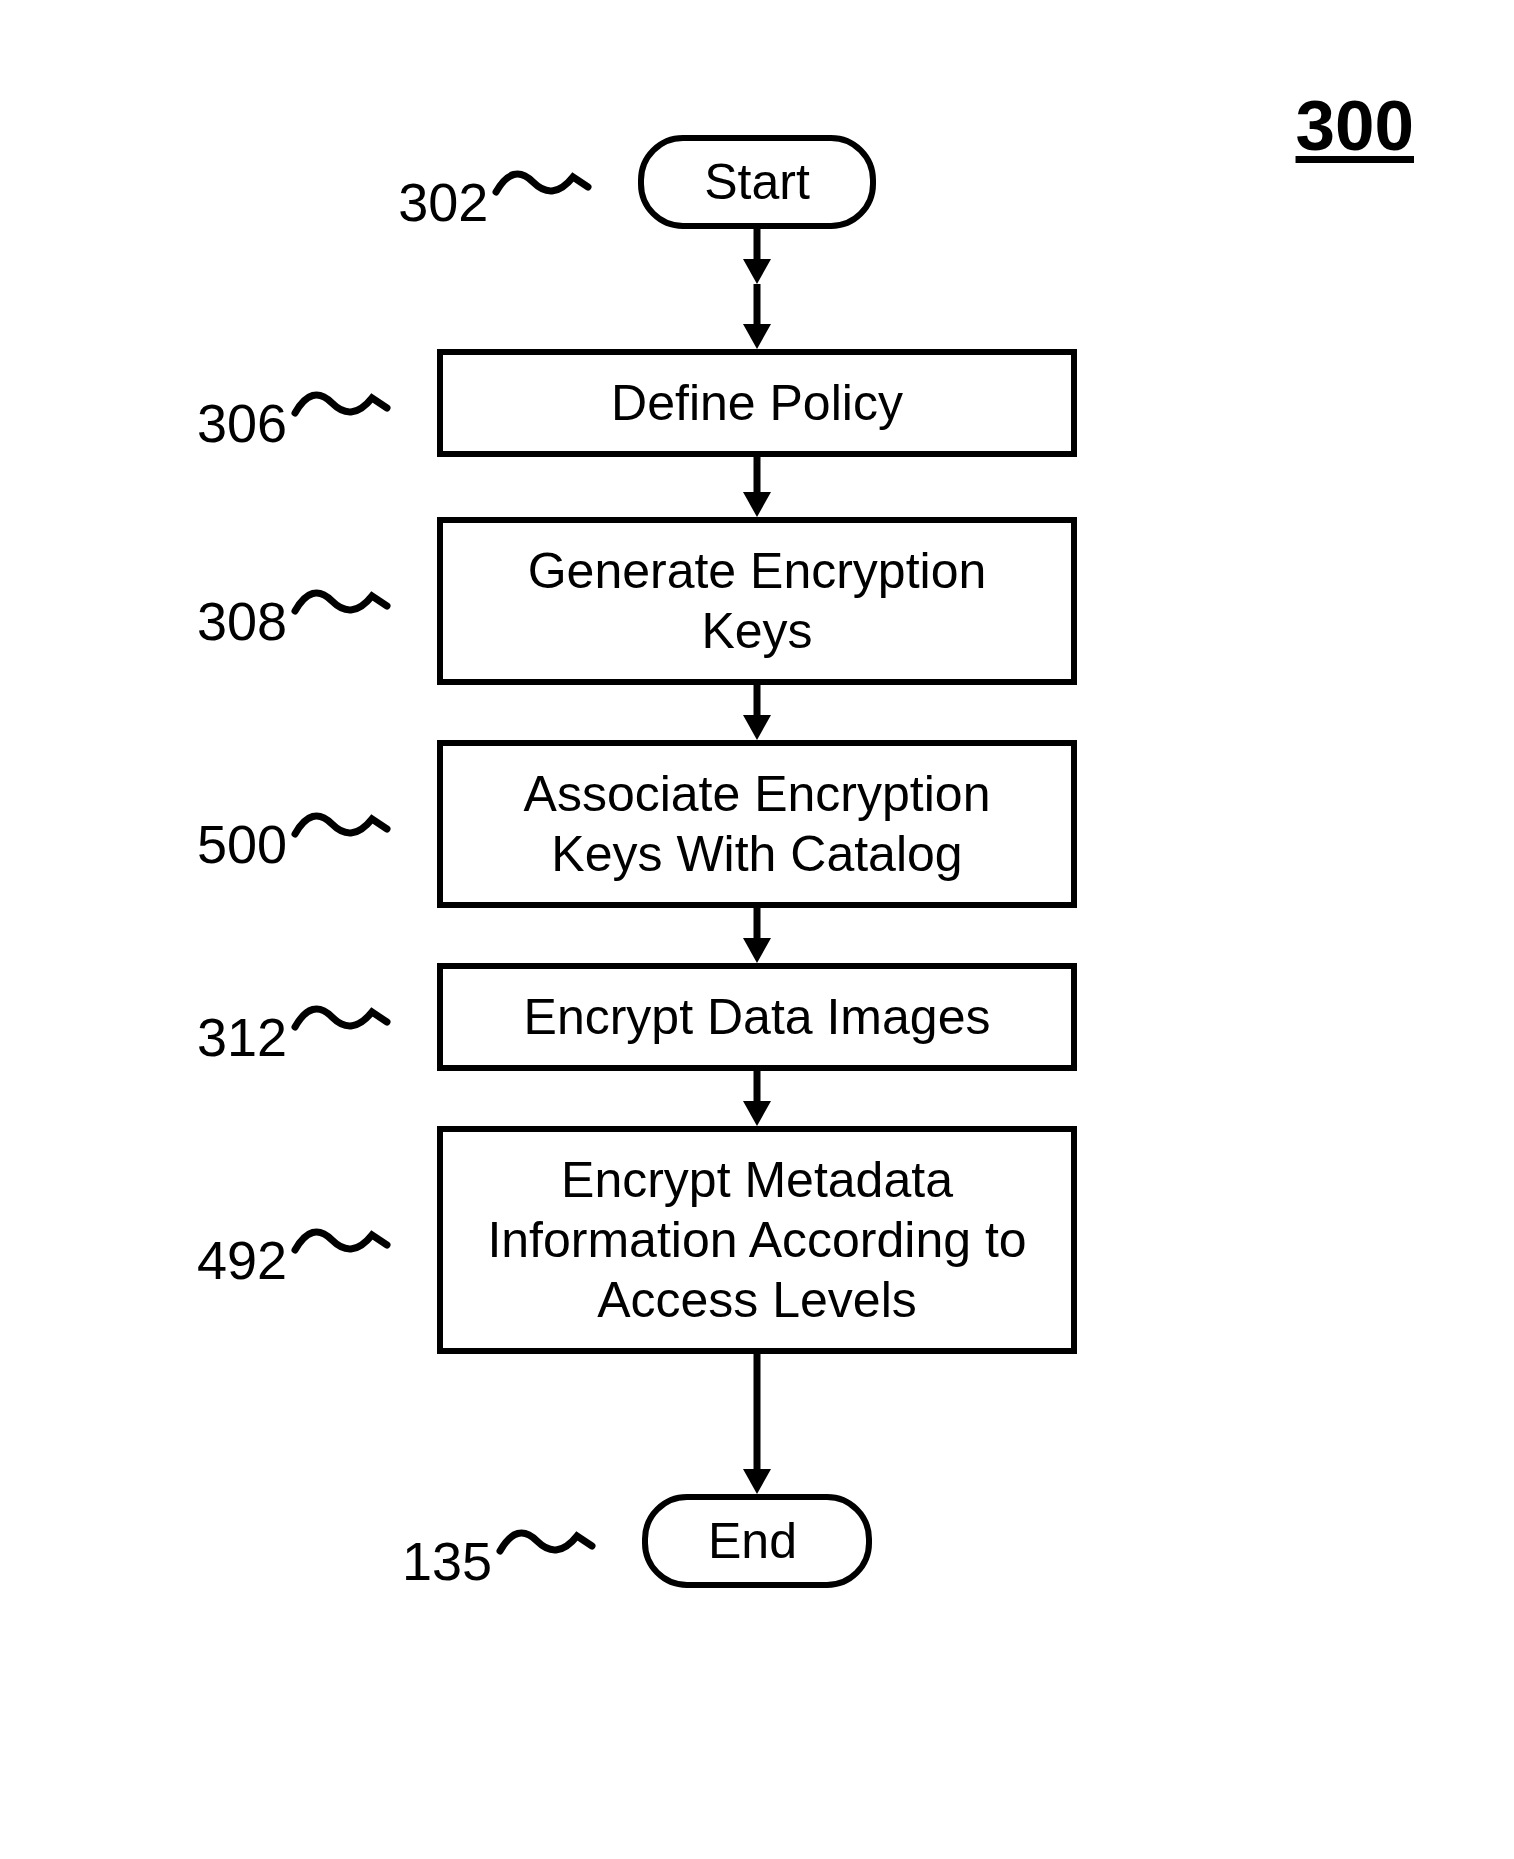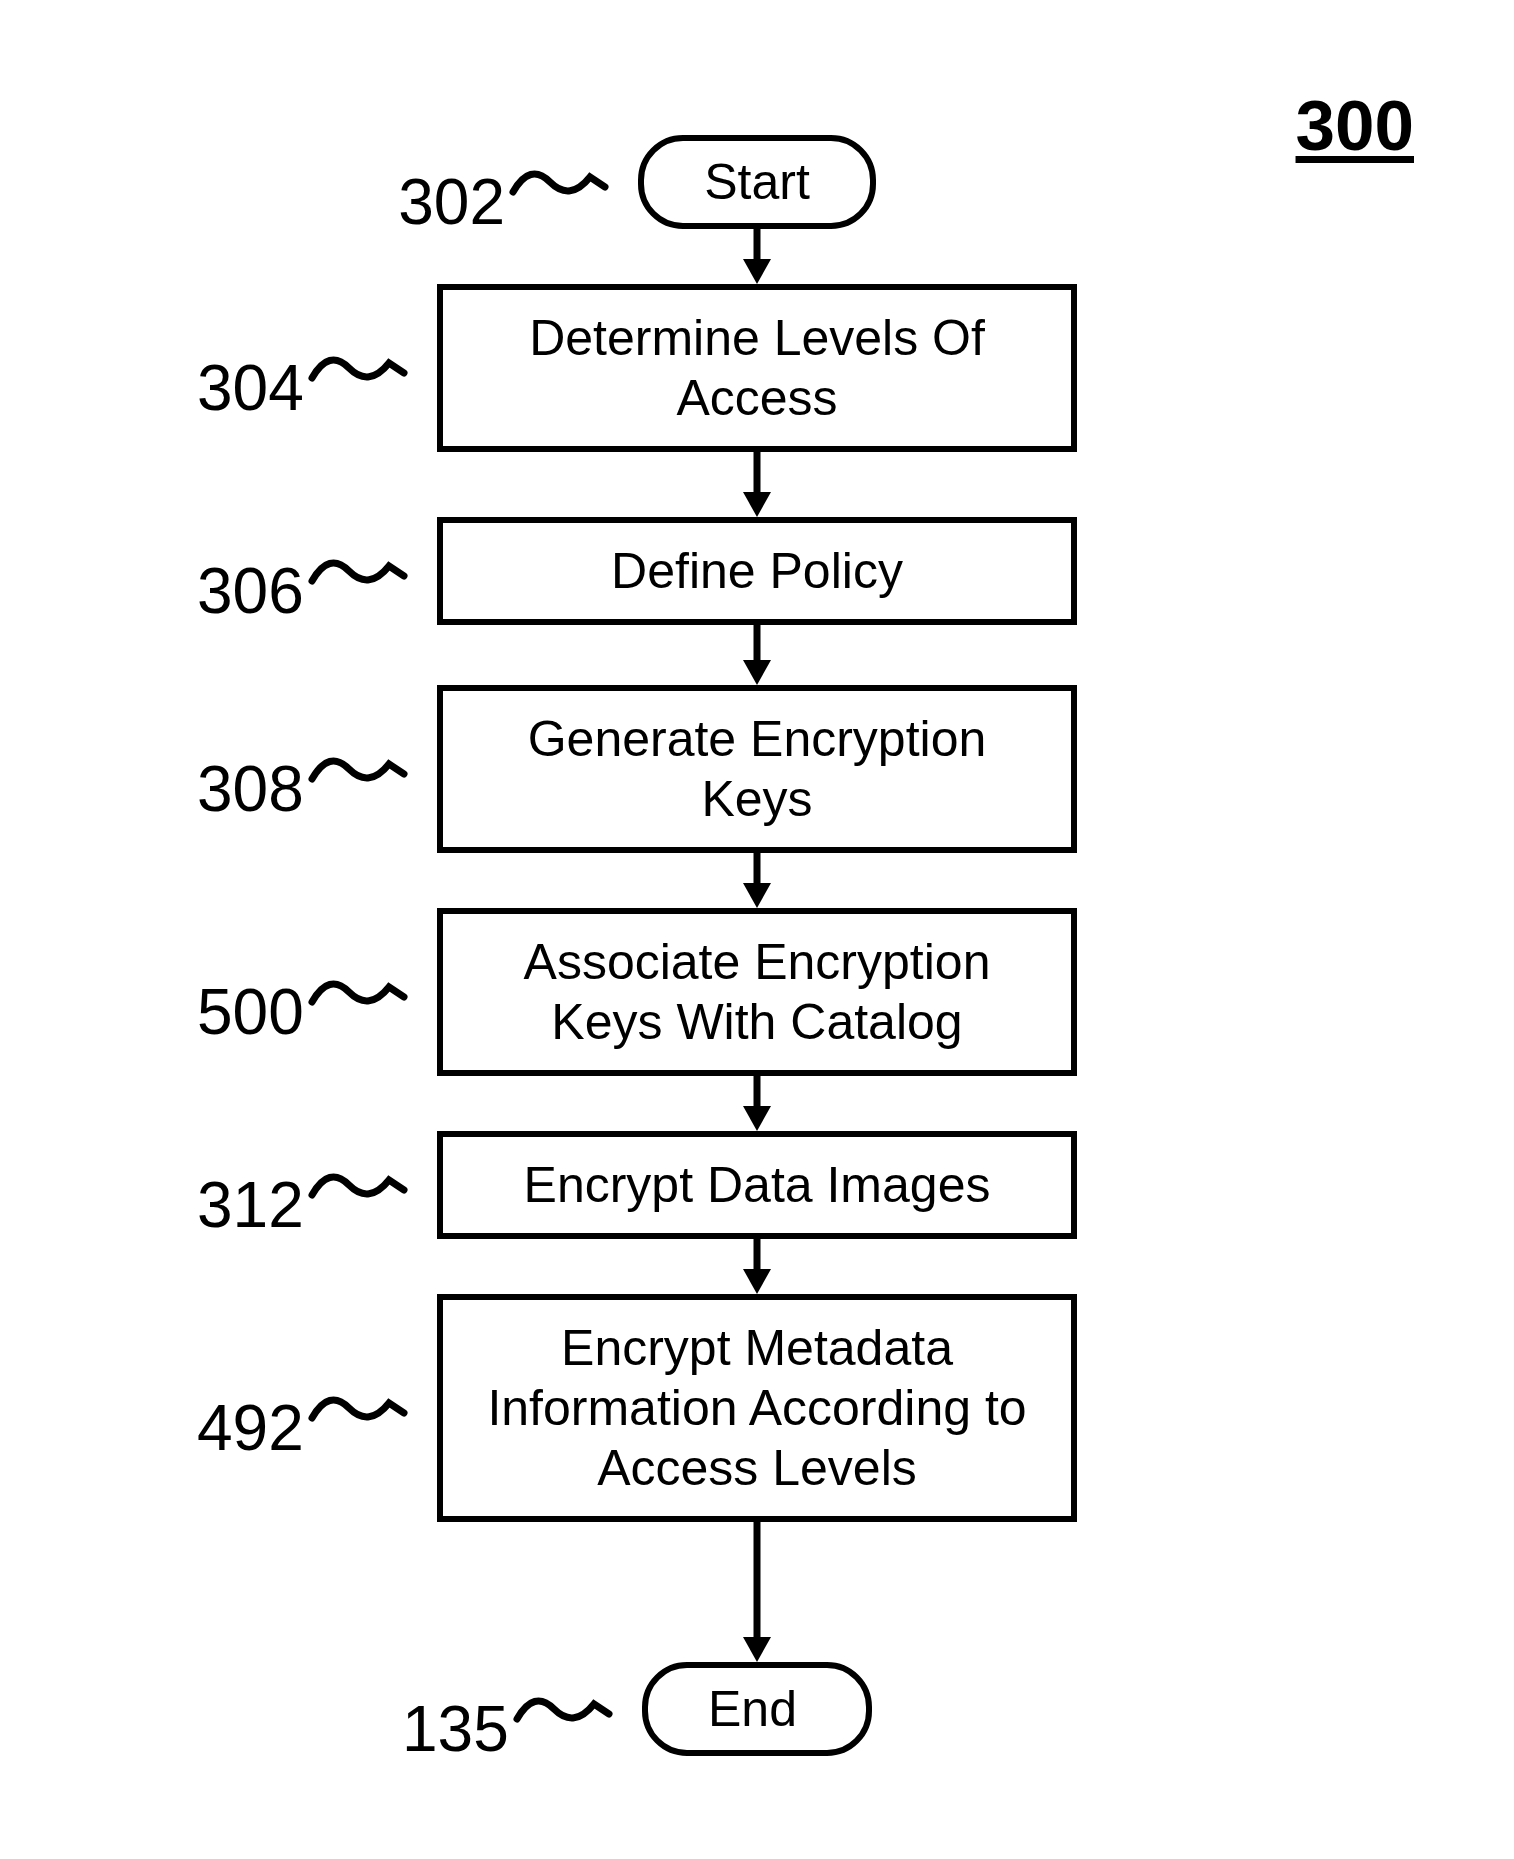--- a/index.html
+++ b/index.html
@@ -57,21 +57,21 @@
       display: flex;
       align-items: center;
     }
     .ref-label {
       position: absolute;
       left: -240px;
       top: 50%;
       transform: translateY(-50%);
       display: flex;
       align-items: center;
-      font-size: 64px;
+      font-size: 54px;
     }
     .ref-num {
       margin-top: 40px;
     }
     .squiggle {
       width: 110px;
       height: 50px;
     }
   </style>
 </head>
@@ -89,29 +89,20 @@
       </svg>
     </div>
     <div class="terminal">Start</div>
   </div>
 
   <svg class="arrow-svg" width="40" height="55">
     <line x1="20" y1="0" x2="20" y2="35" stroke="black" stroke-width="7"></line>
     <polygon points="20,55 6,30 34,30" fill="black"></polygon>
   </svg>
 
-  <div class="label-wrapper">
-    <div class="ref-label">
-      <span class="ref-num">304</span>
-      <svg class="squiggle" viewBox="0 0 110 50">
-        <path d="M 8 35 Q 25 5, 45 25 Q 65 45, 85 20 L 100 30" stroke="black" stroke-width="7" fill="none" stroke-linecap="round"></path>
-      </svg>
-    </div>
-    <div class="process">Determine Levels Of Access</div>
-  </div>
 
   <svg class="arrow-svg" width="40" height="65">
     <line x1="20" y1="0" x2="20" y2="45" stroke="black" stroke-width="7"></line>
     <polygon points="20,65 6,40 34,40" fill="black"></polygon>
   </svg>
 
   <div class="label-wrapper">
     <div class="ref-label">
       <span class="ref-num">306</span>
       <svg class="squiggle" viewBox="0 0 110 50">

